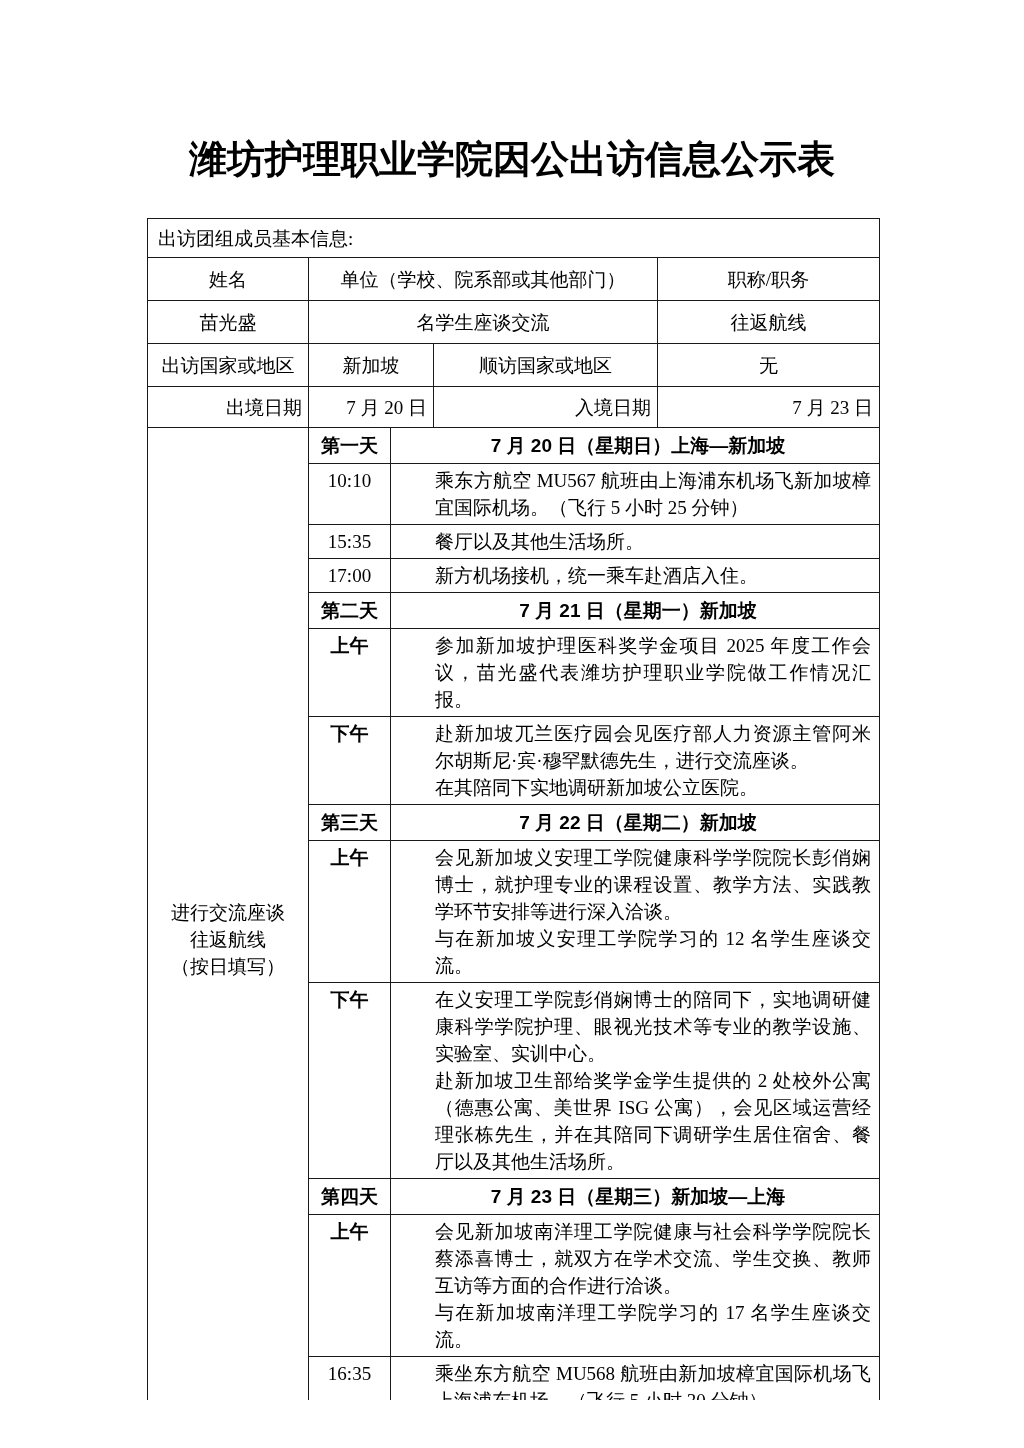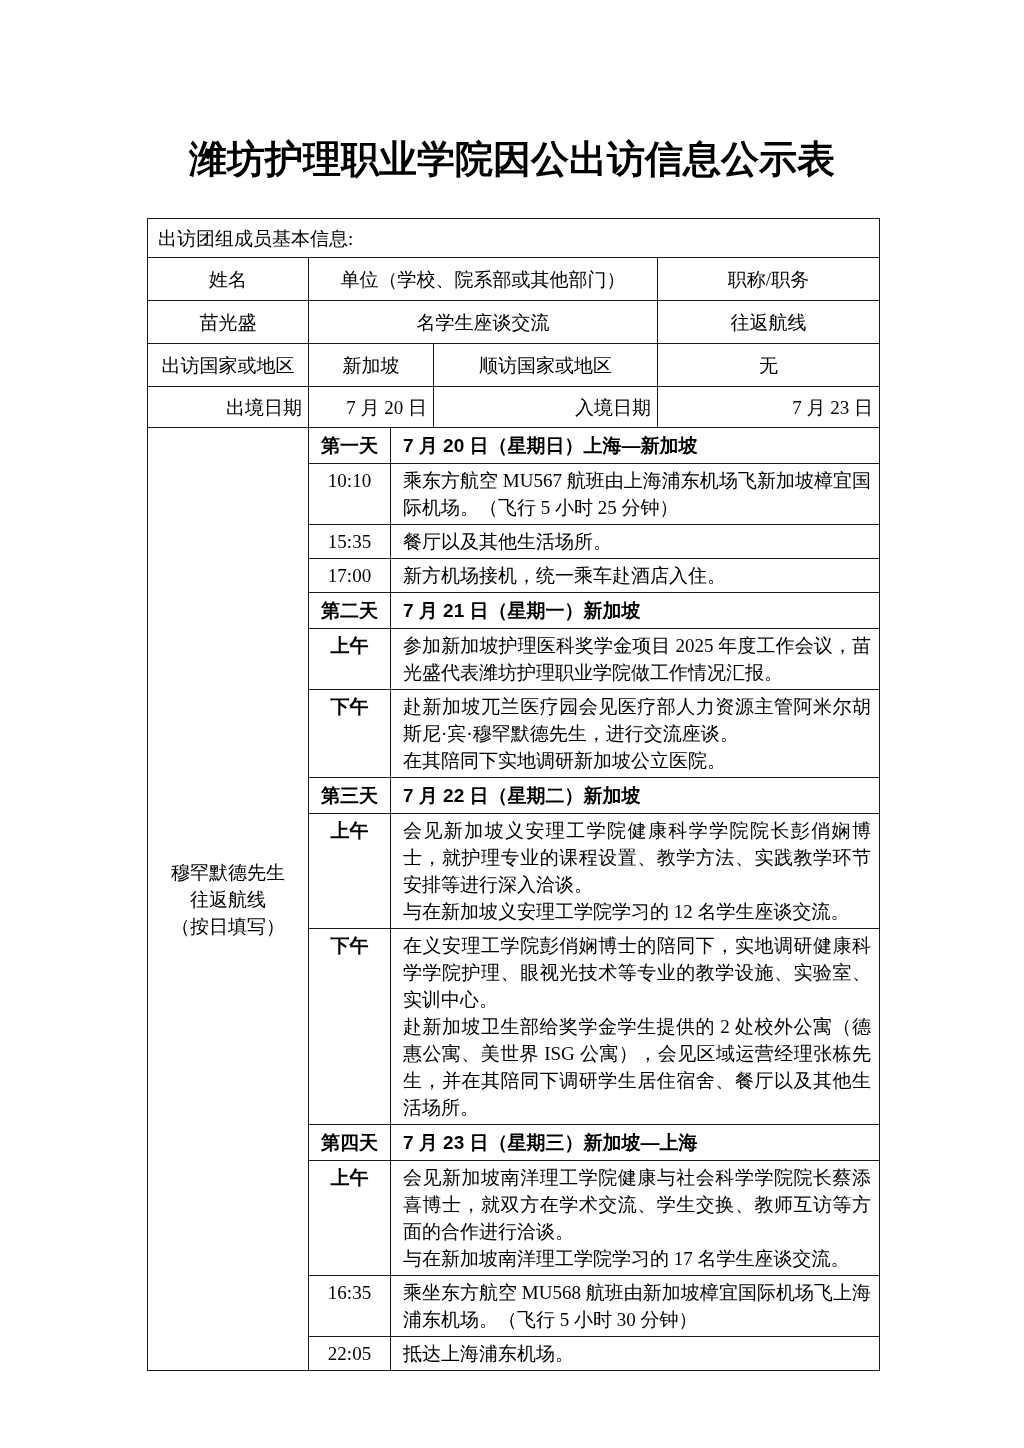--- a/index.html
+++ b/index.html
@@ -37,33 +37,33 @@
   }
   tr.r-info td { height:34px; text-align:left; padding-left:10px; }
   tr.r-head td   { height:38px; }
   tr.r-member td { height:38px; }
   tr.r-visit td  { height:38px; }
   tr.r-dates td  { height:36px;text-align:right; }
   td.schedule-label { vertical-align:middle; line-height:36px; font-size:19px; }
   .hei { font-family:"Liberation Sans","DejaVu Sans",sans-serif; font-weight:bold; }
   tr.row-day td { height:31px;text-align:center; }
   tr.row-day td.day-desc {
-    text-align:left; padding-left:12px;
+    text-align:center; padding-left:12px;
   }
   tr.row-slot td.slot-label {
     vertical-align:top; padding-top:3px;
     text-align:center;
     margin-left:13px;
   }
   tr.row-slot td.slot-desc {
     vertical-align:top;
     text-align:left;
     padding:3px 8px 3px 12px;
   }
-  tr.row-slot td.slot-desc .para { text-align:justify; }
+  tr.row-slot td.slot-desc .para { text-align:justify;margin-left:32px; }
 </style>
 </head>
 <body>
 
 <div class="page">
 
   <div class="doc-title">潍坊护理职业学院因公出访信息公示表</div>
 
   <table class="doc-table">
     <colgroup>
@@ -95,21 +95,21 @@
       </tr>
       <tr class="r-dates">
         <td>出境日期</td>
         <td colspan="2">7 月 20 日</td>
         <td>入境日期</td>
         <td>7 月 23 日</td>
       </tr>
 
     <tr class="row-day">
           <td rowspan="14" class="schedule-label">
-            <div>穆罕默德先生</div>
+            <div>进行交流座谈</div>
             <div>往返航线</div>
             <div>（按日填写）</div>
           </td>
           <td class="slot-label hei">第一天</td>
           <td colspan="3" class="day-desc hei">7 月 20 日（星期日）上海—新加坡</td>
         </tr>
         <tr class="row-slot">
           <td class="slot-label">10:10</td>
           <td colspan="3" class="slot-desc">
             <div class="para">乘东方航空 MU567 航班由上海浦东机场飞新加坡樟宜国际机场。（飞行 5 小时 25 分钟）</div>

